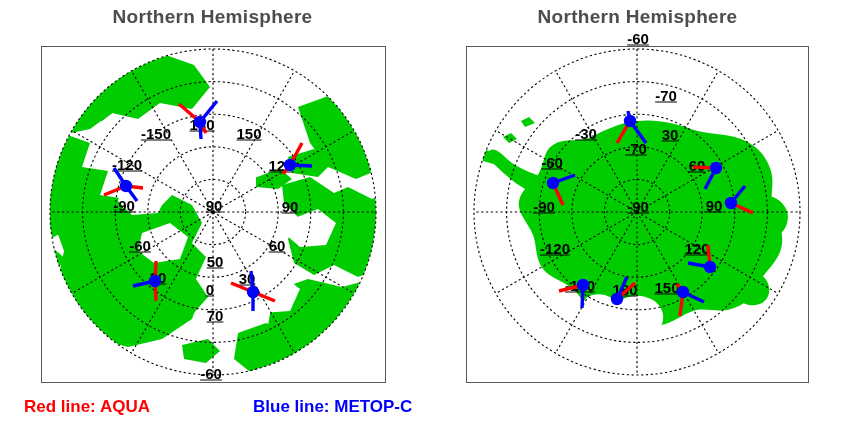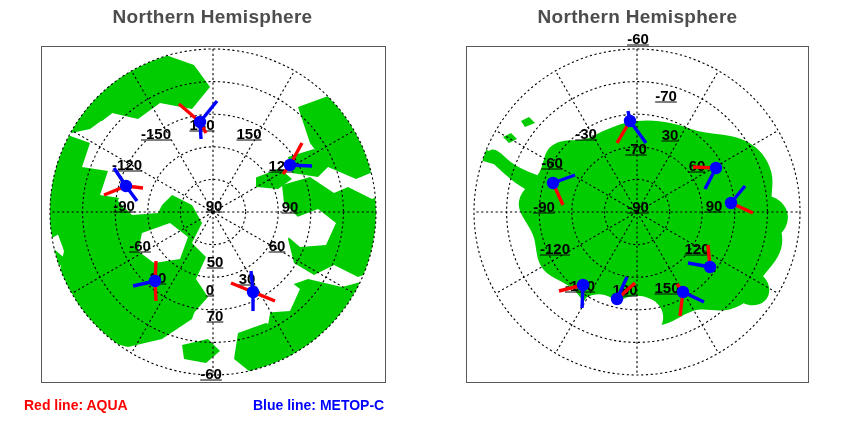--- a/index.html
+++ b/index.html
@@ -45,21 +45,21 @@
     font-weight:bold;
     color:#000000;
     white-space:nowrap;
     transform:translate(-50%,-50%);
     line-height:1;
     text-decoration:underline;
   }
 
   .legend{
     position:absolute;
-    font-size:14px;
+    font-size:17px;
     font-weight:bold;
     white-space:nowrap;
     line-height:1;
   }
   .legend.red{left:24px;top:398px;color:#ff0000;}
   .legend.blue{left:253px;top:398px;color:#0000ff;}
   .legend.epoch{left:466px;top:398px;color:#000000;}
 </style>
 </head>
 <body>

